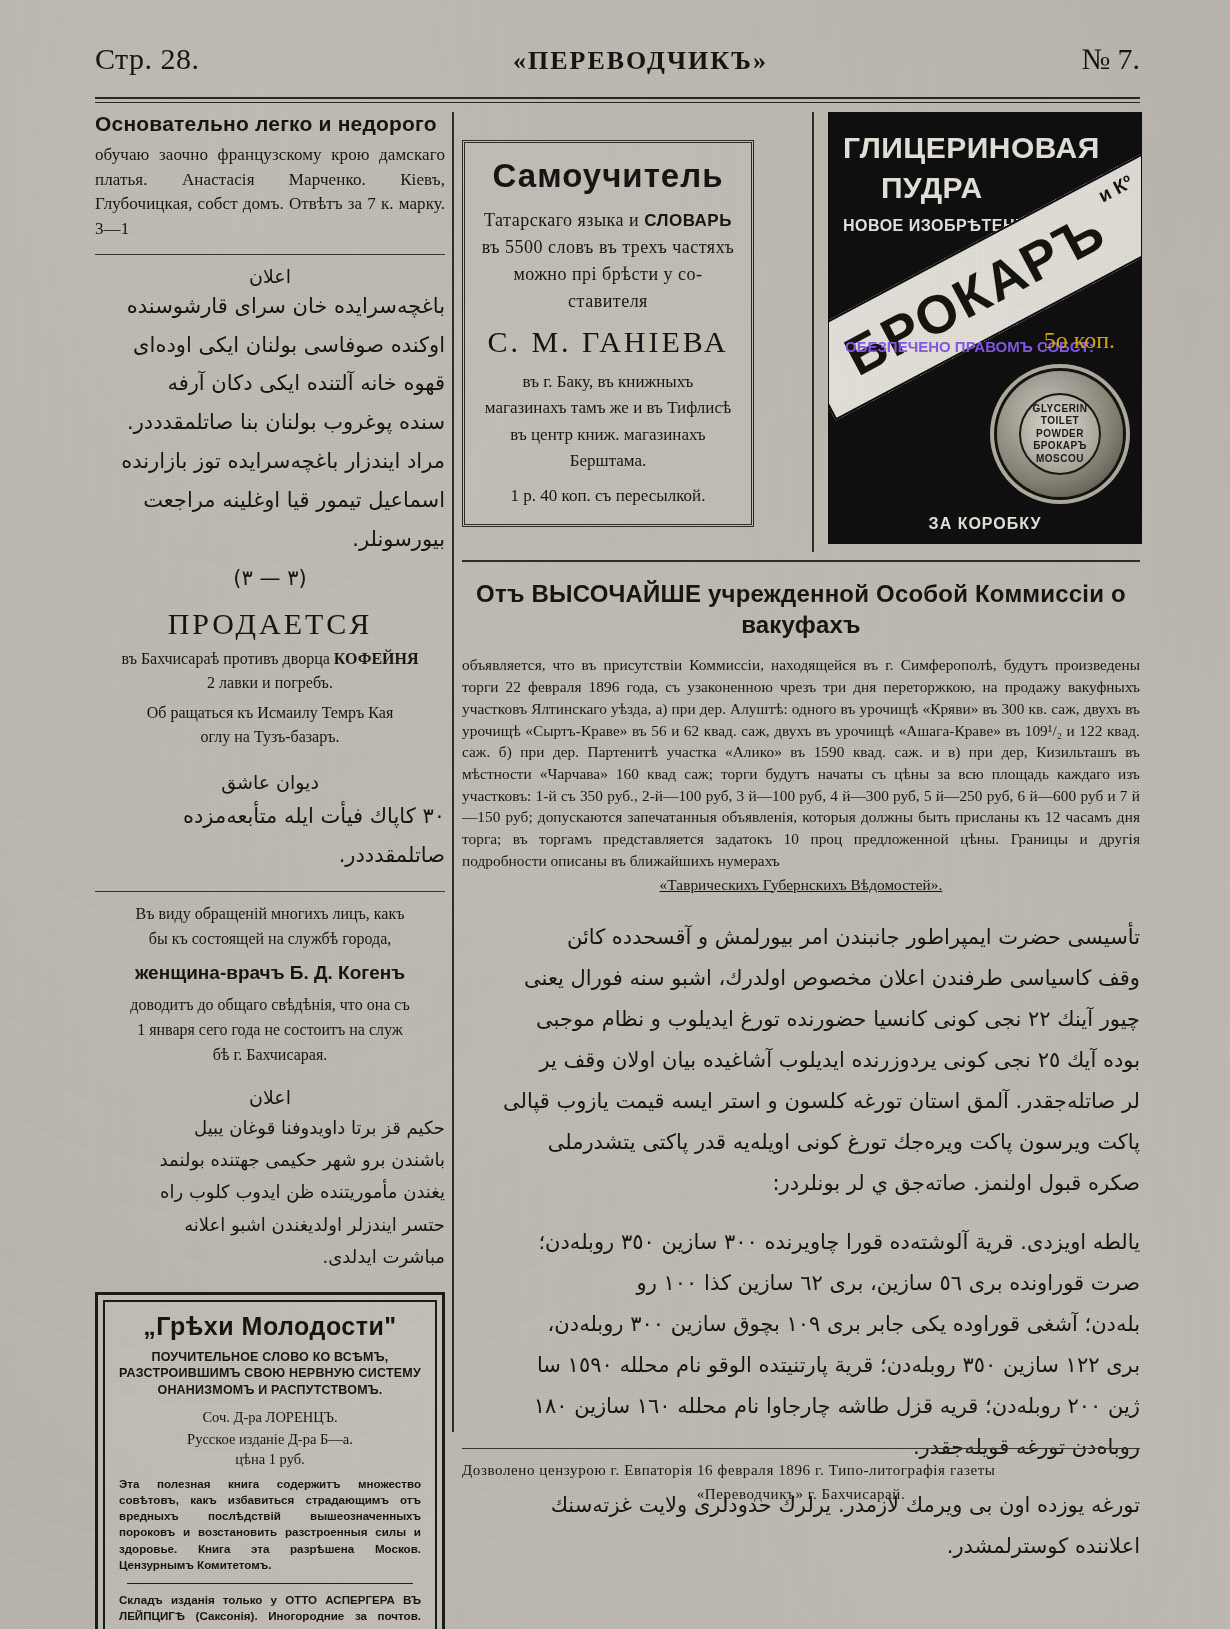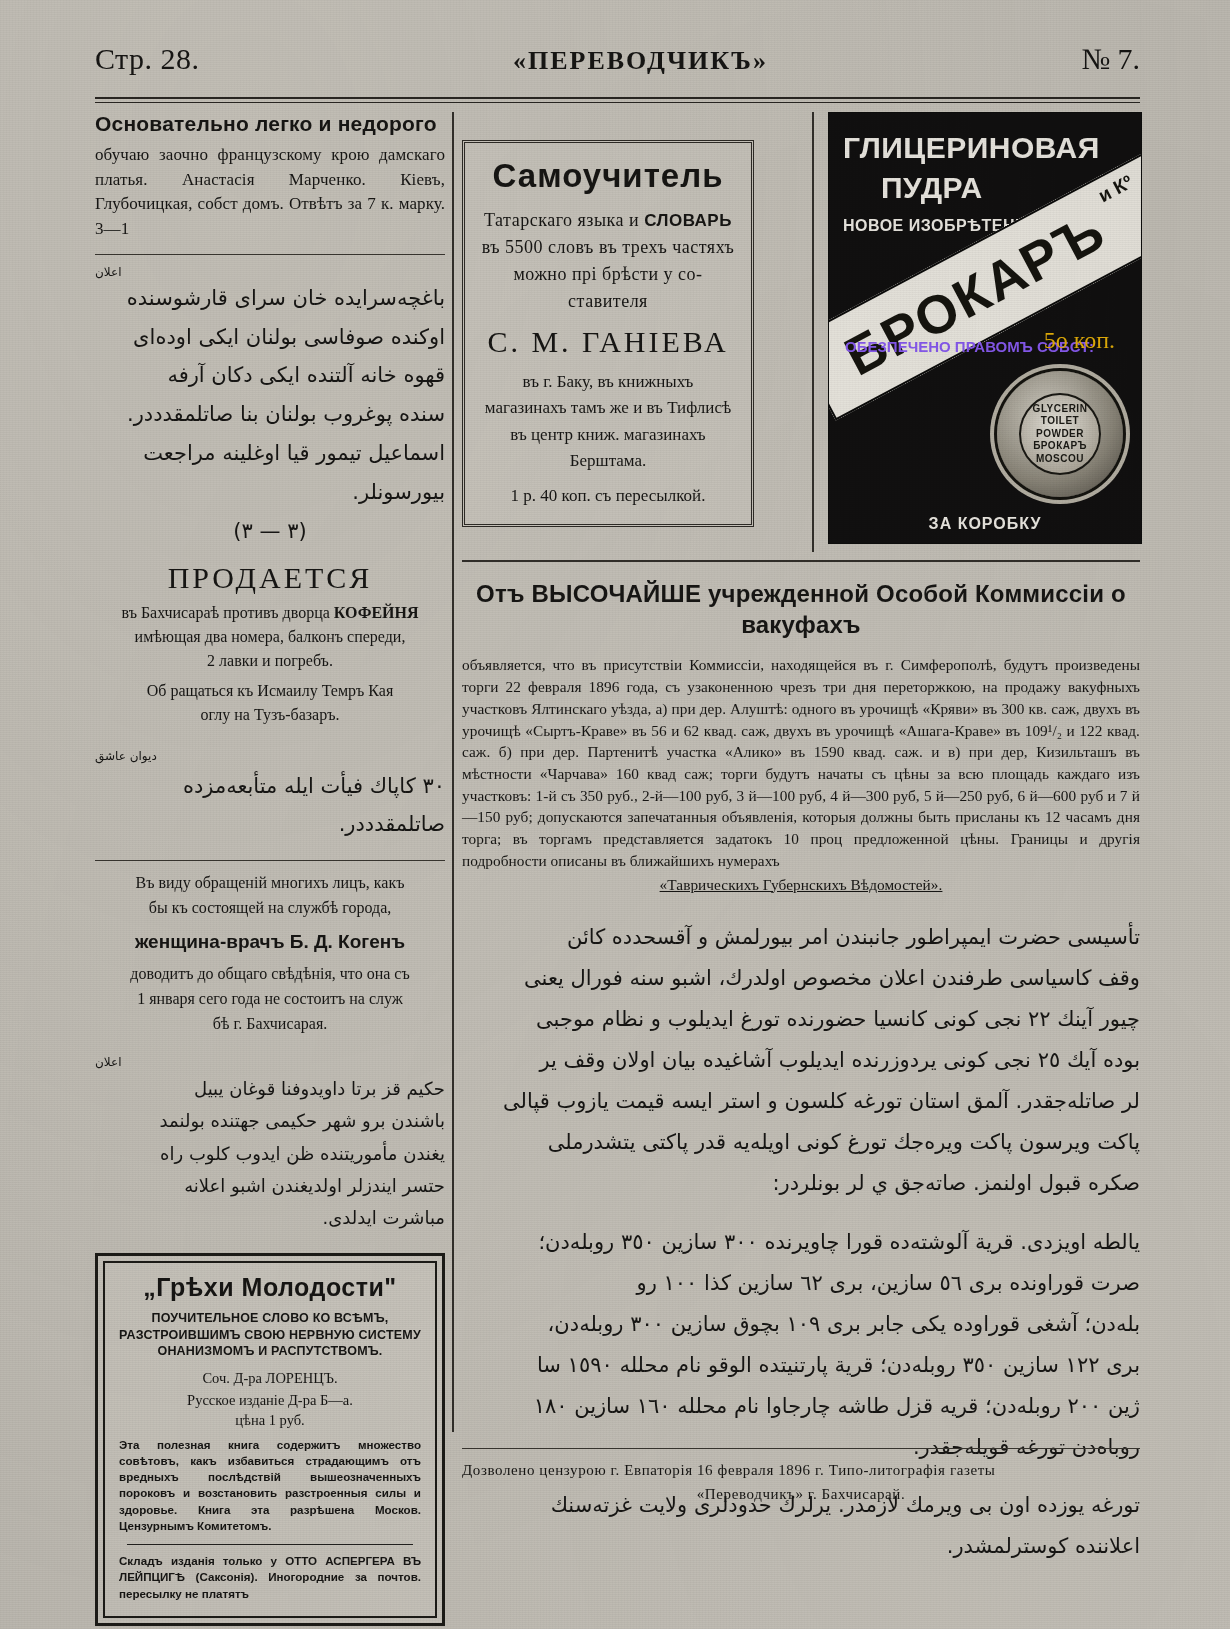--- a/index.html
+++ b/index.html
@@ -95,22 +95,23 @@
   .arabic {
     direction: rtl;
     text-align: right;
     font-family: "DejaVu Sans", sans-serif;
     font-size: 21px;
     line-height: 1.85;
     letter-spacing: 0px;
   }
   .arabic.small { font-size: 18px; line-height: 1.8; }
   .orn {
+    text-align: center;
     font-family: "DejaVu Sans", sans-serif;
-    font-size: 12px;
+    font-size: 19px;
     letter-spacing: 2px;
   }
   .hr-thin {
     border: 0;
     border-top: 1px solid #3a3731;
     margin: 12px 0 10px 0;
   }
 
   
   .sale-title {
@@ -379,31 +380,31 @@
 
     <hr class="hr-thin">
 
     <div>
       <div class="orn">اعلان</div>
       <div class="arabic">
         <div>باغچه‌سرايده خان سراى قارشوسنده</div>
         <div>اوكنده صوفاسى بولنان ايكى اوده‌اى</div>
         <div>قهوه خانه آلتنده ايكى دكان آرفه</div>
         <div>سنده پوغروب بولنان بنا صاتلمقدددر.</div>
+        <div>مراد ايندزار باغچه‌سرايده توز بازارنده</div>
         <div>اسماعيل تيمور قيا اوغلينه مراجعت</div>
         <div>بيورسونلر.</div>
         <div style="text-align:center">(٣ — ٣)</div>
       </div>
     </div>
 
     <div>
       <div class="sale-title">ПРОДАЕТСЯ</div>
       <div class="sale-body">
         <div><span>въ Бахчисараѣ противъ дворца </span><b>КОФЕЙНЯ</b></div>
-        <div>имѣющая два номера, балконъ спереди,</div>
         <div>2 лавки и погребъ.</div>
         <div style="margin-top:6px">Об ращаться къ Исмаилу Темръ Кая</div>
         <div>оглу на Тузъ-базаръ.</div>
       </div>
     </div>
 
     <div style="margin-top:22px">
       <div class="orn">ديوان عاشق</div>
       <div class="arabic" style="margin-top:4px">
         <div>٣٠ كاپاك فيأت ايله متأبعه‌مزده</div>

